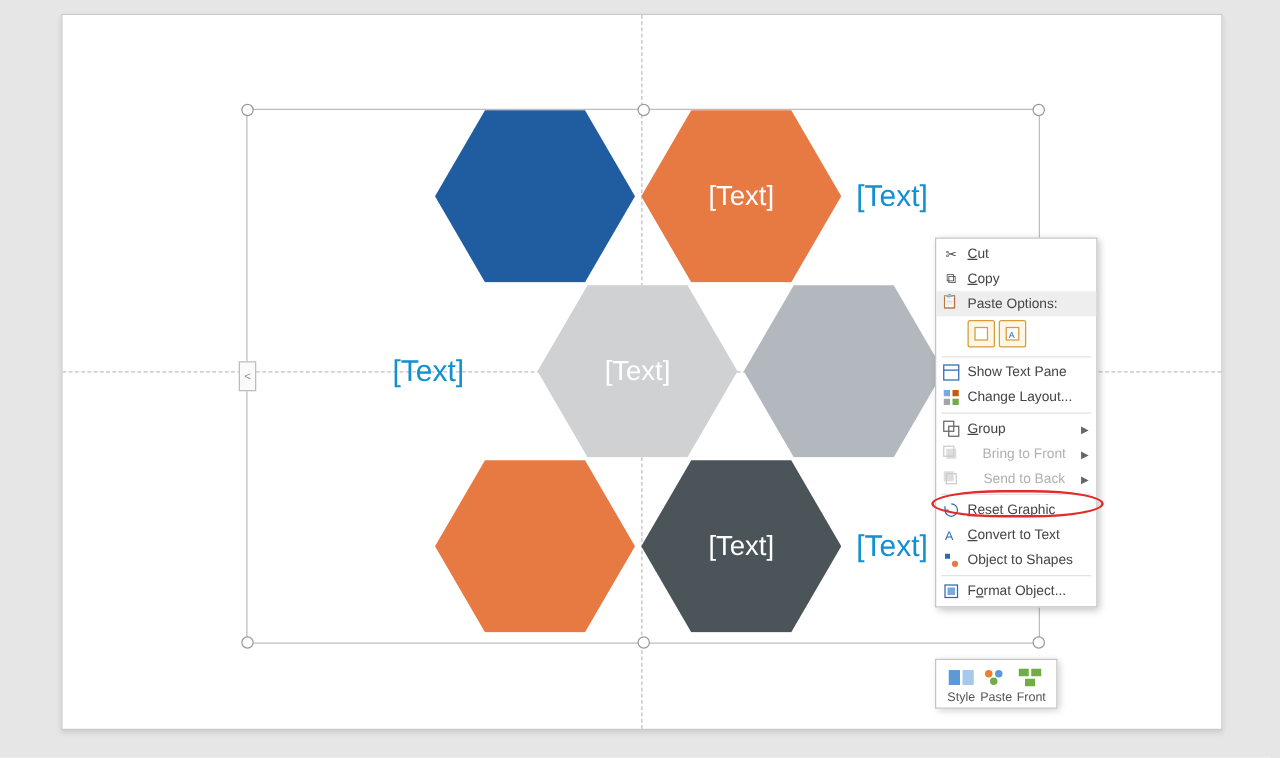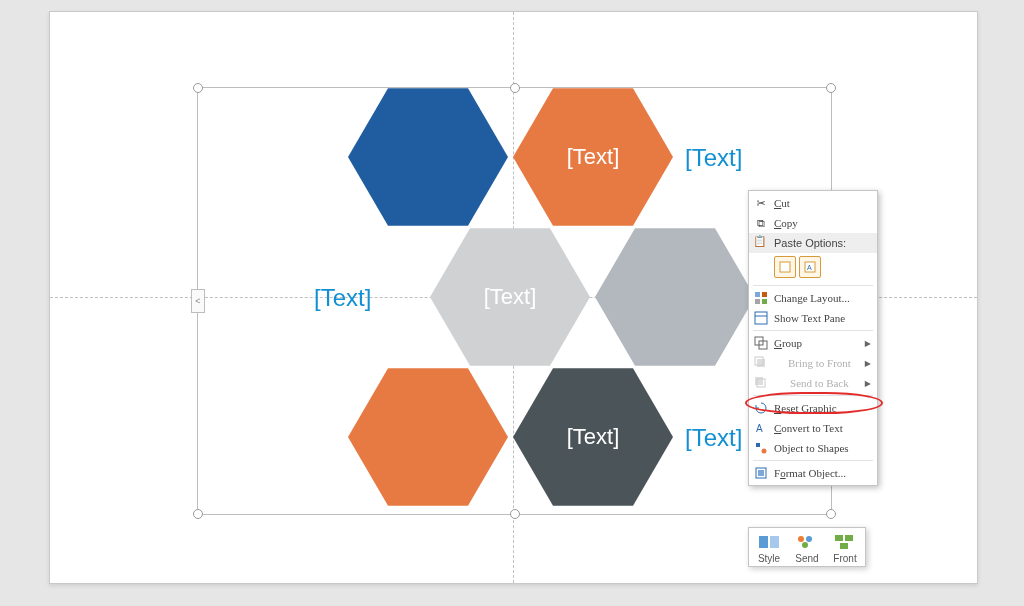--- a/index.html
+++ b/index.html
@@ -16,30 +16,30 @@
   .pane-toggle{position:absolute;width:12px;height:22px;border:1px solid #bdbdbd;background:#fafafa;font-size:9px;color:#888;display:flex;align-items:center;justify-content:center;}
   .pane-toggle.left{left:-7px;top:50%;margin-top:-12px;}
   .smartart{position:absolute;left:0;top:0;width:633px;height:426px;}
   .hex{position:absolute;width:160px;height:138px;}
   .hex svg{position:absolute;left:0;top:0;width:100%;height:100%;}
   .hex .label{position:absolute;width:100%;text-align:center;top:50%;transform:translateY(-50%);font-size:22px;color:#ffffff;}
   .side-label{position:absolute;color:#1290d2;font-size:24px;}
   .ctx{position:absolute;left:748px;top:190px;width:128px;background:#ffffff;border:1px solid #c5c5c5;box-shadow:2px 2px 6px rgba(0,0,0,0.25);font-size:11px;color:#444;padding:2px 0;z-index:10;}
   .ctx .item{display:flex;align-items:center;height:20px;padding:0 6px 0 4px;cursor:default;position:relative;}
   .ctx .item .icon{width:16px;height:16px;margin-right:5px;display:flex;align-items:center;justify-content:center;font-size:11px;}
-  .ctx .item .text{flex:1;white-space:nowrap;font-family:Liberation Serif, serif;}
+  .ctx .item .text{flex:1;white-space:nowrap;}
   .ctx .item .arrow{font-size:8px;color:#666;}
   .ctx .item.disabled{color:#b0b0b0;text-align:center;}
   .ctx .sep{height:1px;background:#e3e3e3;margin:2px 4px;}
   .ctx .header{background:#eeeeee;height:20px;display:flex;align-items:center;padding:0 6px 0 4px;}
   .ctx .header .icon{width:16px;height:16px;margin-right:5px;}
   .ctx .paste-opts{display:flex;gap:3px;padding:3px 0 5px 25px;}
   .ctx .paste-opts .opt{width:20px;height:20px;border:1px solid #d89a3a;background:#fff6e5;border-radius:2px;display:flex;align-items:center;justify-content:center;}
   .highlight{position:absolute;left:745px;top:392px;width:134px;height:18px;border:2px solid #e22b2b;border-radius:50%/60%;z-index:11;pointer-events:none;}
-  .mini-toolbar{position:absolute;left:748px;top:527px;background:#ffffff;border:1px solid #c5c5c5;box-shadow:2px 2px 6px rgba(0,0,0,0.2);display:flex;padding:4px 6px 2px 6px;gap:10px;z-index:10;text-align:right;}
+  .mini-toolbar{position:absolute;left:748px;top:527px;background:#ffffff;border:1px solid #c5c5c5;box-shadow:2px 2px 6px rgba(0,0,0,0.2);display:flex;padding:4px 6px 2px 6px;z-index:10;text-align:right;}
   .mini-toolbar .tool{display:flex;flex-direction:column;align-items:center;width:28px;cursor:default;}
   .mini-toolbar .tool .ico{width:24px;height:20px;display:flex;align-items:center;justify-content:center;}
   .mini-toolbar .tool .lbl{font-size:10px;color:#555;margin-top:1px;}
   .underline-accel{text-decoration:underline;text-decoration-thickness:1px;}
 </style>
 </head>
 <body>
 
 <div class="slide-area">
   <div class="guide-v center"></div>
@@ -123,36 +123,36 @@
         <svg width="12" height="12">
           <rect x="1" y="1" width="10" height="10" fill="#fff" stroke="#d89a3a"></rect>
           <text x="3" y="9" font-size="7" fill="#2b6cb0">A</text>
         </svg>
       </div>
   </div>
   <div class="sep"></div>
   <div class="item">
     <span class="icon">
         <svg width="14" height="14">
+          <rect x="1" y="1" width="12" height="12" fill="none" stroke="#2b6cb0"></rect>
+          <line x1="1" y1="5" x2="13" y2="5" stroke="#2b6cb0"></line>
+        </svg>
+      </span>
+    <span class="text">Show Text Pane</span>
+  </div>
+  <div class="item">
+    <span class="icon">
+        <svg width="14" height="14">
           <rect x="1" y="1" width="5" height="5" fill="#7da7d8"></rect>
           <rect x="8" y="1" width="5" height="5" fill="#c55a11"></rect>
           <rect x="1" y="8" width="5" height="5" fill="#a5a5a5"></rect>
           <rect x="8" y="8" width="5" height="5" fill="#70ad47"></rect>
         </svg>
       </span>
     <span class="text">Chan<span class="underline-accel">g</span>e Layout...</span>
-  </div>
-  <div class="item">
-    <span class="icon">
-        <svg width="14" height="14">
-          <rect x="1" y="1" width="12" height="12" fill="none" stroke="#2b6cb0"></rect>
-          <line x1="1" y1="5" x2="13" y2="5" stroke="#2b6cb0"></line>
-        </svg>
-      </span>
-    <span class="text">Show Text Pane</span>
   </div>
   <div class="sep"></div>
   <div class="item">
     <span class="icon">
         <svg width="14" height="14">
           <rect x="1" y="1" width="8" height="8" fill="none" stroke="#666"></rect>
           <rect x="5" y="5" width="8" height="8" fill="none" stroke="#666"></rect>
         </svg>
       </span>
     <span class="text"><span class="underline-accel">G</span>roup</span>
@@ -230,21 +230,21 @@
     <div class="lbl">Style</div>
   </div>
   <div class="tool">
     <div class="ico">
         <svg width="24" height="18">
           <circle cx="6" cy="6" r="3" fill="#ed7d31"></circle>
           <circle cx="14" cy="6" r="3" fill="#5b9bd5"></circle>
           <circle cx="10" cy="12" r="3" fill="#70ad47"></circle>
         </svg>
       </div>
-    <div class="lbl">Send</div>
+    <div class="lbl">Paste</div>
   </div>
   <div class="tool">
     <div class="ico">
         <svg width="24" height="18">
           <rect x="2" y="2" width="8" height="6" fill="#70ad47"></rect>
           <rect x="12" y="2" width="8" height="6" fill="#70ad47"></rect>
           <rect x="7" y="10" width="8" height="6" fill="#70ad47"></rect>
         </svg>
       </div>
     <div class="lbl">Front</div>

